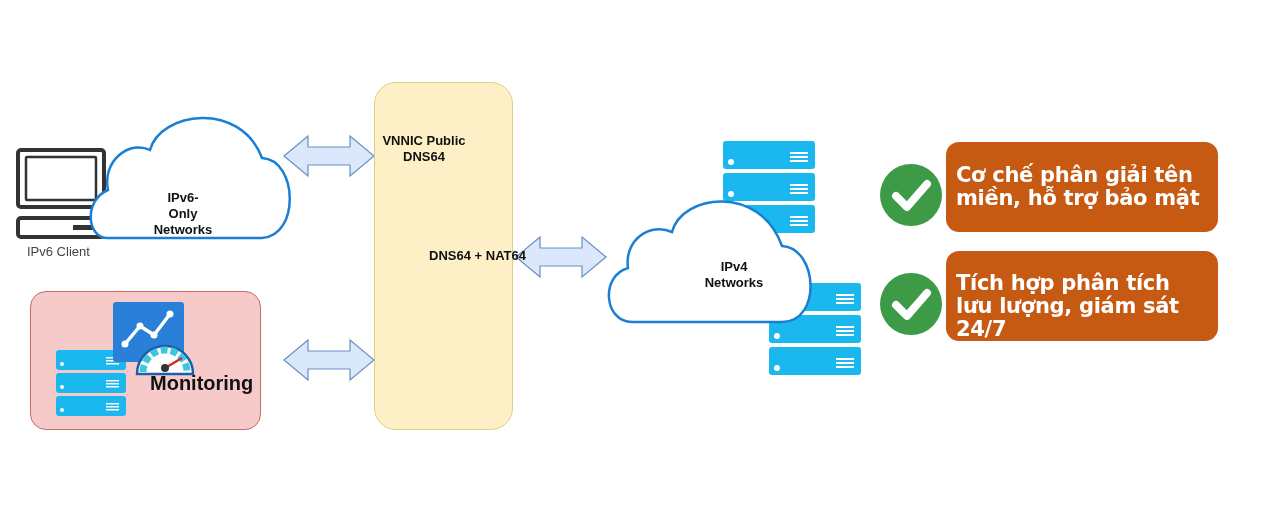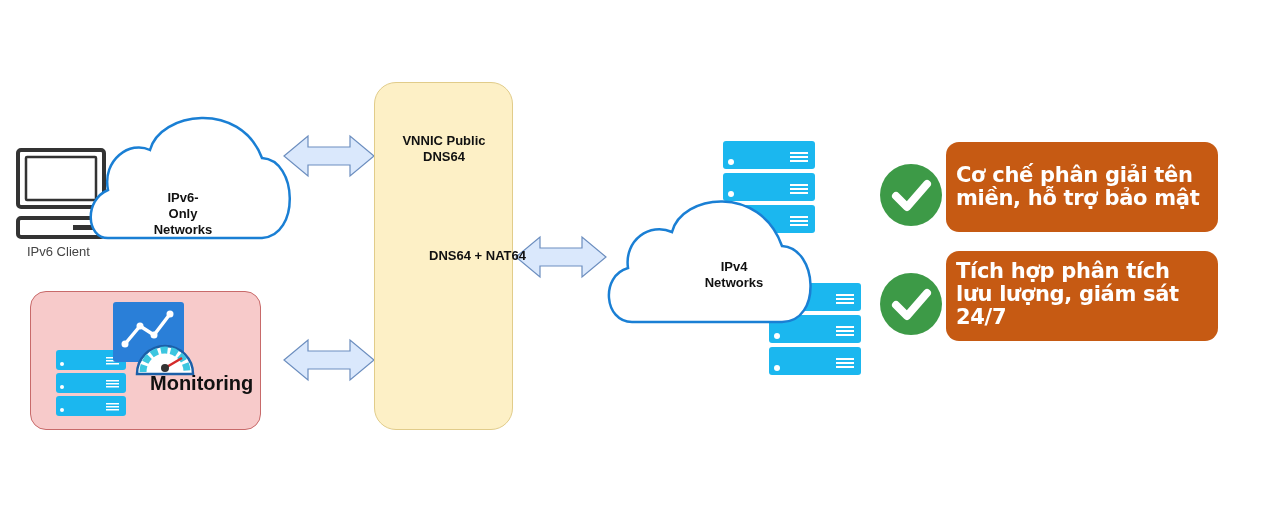--- a/index.html
+++ b/index.html
@@ -2,21 +2,21 @@
 <html><head>
   <meta charset="utf-8">
   <style>
     html, body { margin: 0; padding: 0; background: #ffffff; }
     body { width: 1277px; height: 506px; position: relative; overflow: hidden; font-family: "Liberation Sans", sans-serif; }
     svg.layer { position: absolute; left: 0; top: 0; }
     .label { position: absolute; text-align: center; font-weight: bold; font-size: 13px; color: #111; line-height: 16px; }
     .client-label { position: absolute; font-size: 13px; color: #444; text-align: center; }
     .dns-box { position: absolute; left: 374px; top: 82px; width: 139px; height: 348px; background: #fdf0c6; border: 1px solid #e1cc8a; border-radius: 22px; box-sizing: border-box; }
     .mon-box { position: absolute; left: 30px; top: 291px; width: 231px; height: 139px; background: #f7caca; border: 1px solid #c86a6a; border-radius: 16px; box-sizing: border-box; }
-    .feature { position: absolute; left: 946px; width: 272px; height: 90px; background: #c65a13; border-radius: 13px; color: #fff; font-weight: bold; font-size: 21px; line-height: 23px; box-sizing: border-box; padding: 12px 10px; display: flex; align-items: center; font-family: "DejaVu Sans", sans-serif; letter-spacing: -0.3px; }
+    .feature { position: absolute; left: 946px; width: 272px; height: 90px; background: #c65a13; border-radius: 13px; color: #fff; font-weight: bold; font-size: 21px; line-height: 23px; box-sizing: border-box; padding: 0 10px; display: flex; align-items: center; font-family: "DejaVu Sans", sans-serif; letter-spacing: -0.3px; }
     .check { position: absolute; left: 880px; width: 62px; height: 62px; border-radius: 50%; background: #3d9a47; }
   </style>
 </head>
 <body>
 
 <svg class="layer" width="1277" height="506">
   <defs>
     <g id="dblarrow">
       <path d="M0,20 L24,0 L24,11 L66,11 L66,0 L90,20 L66,40 L66,29 L24,29 L24,40 Z" fill="#dae8fc" stroke="#6c8ebf" stroke-width="1.2"></path>
     </g>
@@ -128,21 +128,21 @@
   <g>
     <path d="M137,374 A28,28 0 0 1 193,374 Z" fill="#ffffff" stroke="#1b5fa8" stroke-width="2.5"></path>
     <path d="M143,372 A22,22 0 0 1 187,372" fill="none" stroke="#3cc6e0" stroke-width="7" stroke-dasharray="7 3"></path>
     <line x1="165" y1="368" x2="182" y2="358" stroke="#d42a2a" stroke-width="2.5"></line>
     <circle cx="165" cy="368" r="4" fill="#333"></circle>
   </g>
 </svg>
 <div class="label" style="left:150px; top:375px; width:84px; font-size:20px;">Monitoring</div>
 
 <div class="dns-box"></div>
-<div class="label" style="left:374px; top:133px; width:140px;">
+<div class="label" style="left:354px; top:133px; width:140px;">
   <div>VNNIC Public</div>
   <div>DNS64</div>
 </div>
 <div class="label" style="left:396px; top:248px; width:163px;">DNS64 + NAT64</div>
 
 <div class="label" style="left:692px; top:259px; width:84px;">
   <div>IPv4</div>
   <div>Networks</div>
 </div>
 

